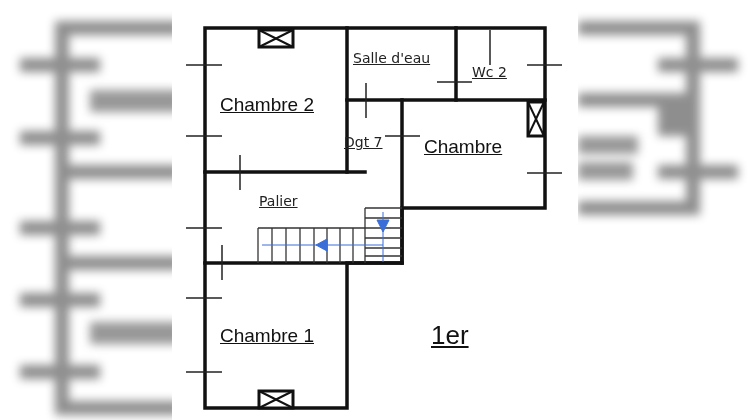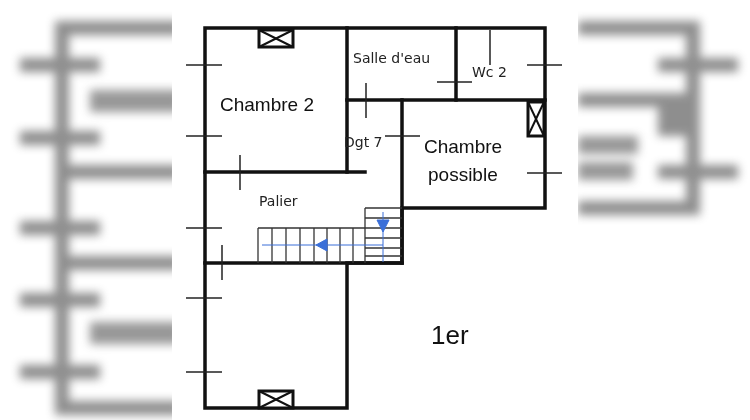--- a/index.html
+++ b/index.html
@@ -10,21 +10,21 @@
   }
   .bg-blur {
     position: absolute; top: 0; height: 420px; width: 180px; overflow: hidden;
     filter: blur(5px); opacity: 0.55;
   }
   .bg-blur.left { left: 0; }
   .bg-blur.right { left: 578px; width: 172px; }
   .plan-area {
     position: absolute; left: 172px; top: 0; width: 406px; height: 420px; background: #fff;
   }
-  .label { position: absolute; color: #111; white-space: nowrap; }
+  .label { position: absolute; color: #111; white-space: nowrap; text-decoration: underline; }
   .label.big { font-size: 19px; }
   .label.small { font-size: 14px; color: #222; font-family: "DejaVu Sans", sans-serif; }
   .label.level { font-size: 26px; margin-left: 32px; }
 </style>
 </head>
 <body>
 
 <div class="bg-blur left">
   <svg width="180" height="420" viewBox="0 0 180 420">
     <g stroke="#333" stroke-width="14" fill="none">
@@ -131,16 +131,16 @@
       <polygon points="377,220 389,220 383,232"></polygon>
       <polygon points="316,245 327,239 327,251"></polygon>
     </g>
   </svg>
 
   <div class="label big" style="left:48px;top:94px;">Chambre 2</div>
   <div class="label small" style="left:181px;top:50px;">Salle d'eau</div>
   <div class="label small" style="left:300px;top:64px;">Wc 2</div>
   <div class="label small" style="left:172px;top:134px;">Dgt 7</div>
   <div class="label big" style="left:252px;top:136px;">Chambre</div>
-  <div class="label big" style="left:256px;top:164px;">possible</div>
   <div class="label small" style="left:87px;top:193px;">Palier</div>
+  <div class="label big" style="left:48px;top:325px;">Chambre 1</div>
   <div class="label level" style="left:227px;top:320px;">1er</div>
 </div>
 
 </body></html>

